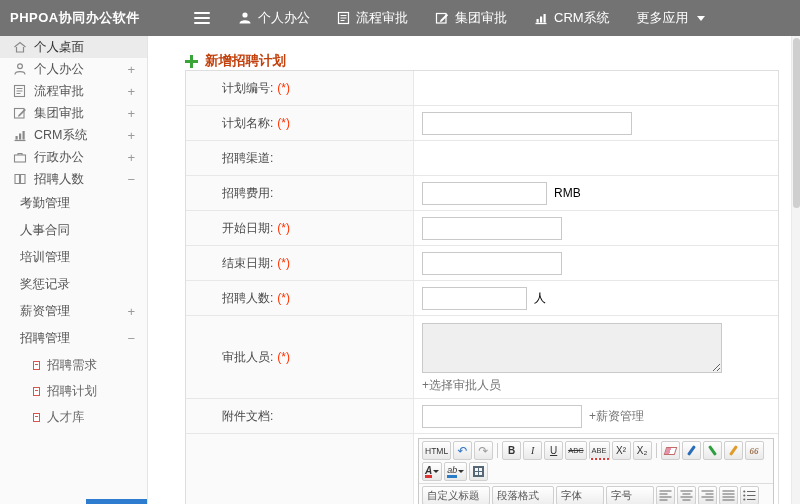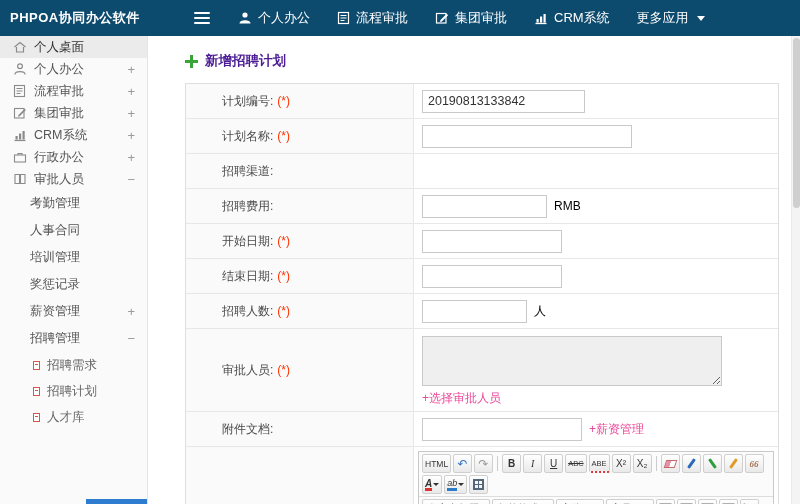--- a/index.html
+++ b/index.html
@@ -1,71 +1,71 @@
 <!DOCTYPE html>
 <html><head>
 <meta charset="utf-8">
 <style>
   *{margin:0;padding:0;box-sizing:border-box}
   html,body{width:800px;height:504px;overflow:hidden;background:#fff;
     font-family:"Liberation Sans","DejaVu Sans",sans-serif;font-size:12px;color:#333}
   .app{position:relative;width:800px;height:504px;overflow:hidden}
 
   
-  .header{position:absolute;top:0;left:0;right:0;height:36px;background:#0c4a6e;
+  .header{position:absolute;top:0;left:0;right:0;height:36px;background:#737373;
     display:flex;align-items:center;color:#fff;z-index:5}
   .logo{width:148px;padding-left:10px;font-size:13px;font-weight:bold;letter-spacing:.5px;cursor:pointer}
   .hamburger{margin:0 28px 0 46px;width:16px;cursor:pointer}
   .hamburger i{display:block;height:2px;background:#fff;margin:3px 0;border-radius:1px}
   .nav{display:flex;align-items:center;gap:27px}
   .nav-item{display:flex;align-items:center;gap:6px;font-size:13px;cursor:pointer;white-space:nowrap}
   .nav-item svg{display:block}
   .tri-down{width:0;height:0;border-left:4px solid transparent;border-right:4px solid transparent;border-top:5px solid #fff;margin-left:2px}
 
   
   .sidebar{position:absolute;top:36px;left:0;width:148px;bottom:0;background:#fafafa;
     border-right:1px solid #e4e4e4;overflow:hidden}
   .side-item{display:flex;align-items:center;padding:0 12px;color:#555;cursor:pointer;font-size:12.5px}
   .side-item.top{height:22px}
-  .side-item.sub{height:27px;padding-left:30px}
+  .side-item.sub{height:27px;padding-left:20px}
   .side-item.leaf{height:26px;padding-left:33px;color:#666}
   .side-item.active{background:#ebebeb;color:#333}
   .sicon{width:15px;height:15px;margin-right:7px;display:flex;align-items:center;justify-content:center}
   .slabel{flex:0 1 auto;overflow:hidden;white-space:nowrap}
   .toggle{margin-left:auto;color:#9a9a9a;font-size:13px;line-height:1}
   .leafmark{width:7px;height:9px;border:1px solid #d9534f;margin-right:7px;position:relative;background:#fff}
   .leafmark::after{content:"";position:absolute;left:1px;right:1px;top:2px;border-top:1px solid #d9534f}
   .side-hthumb{position:absolute;bottom:0;left:86px;width:61px;height:5px;background:#2e7cd0;cursor:pointer}
 
   
   .vscroll{position:absolute;top:36px;right:0;width:9px;bottom:0;background:#f4f4f4;border-left:1px solid #eaeaea}
   .vthumb{position:absolute;top:2px;left:1px;width:7px;height:170px;background:#cfcfcf;border-radius:4px;cursor:pointer}
 
   
   .main{position:absolute;top:36px;left:148px;right:9px;bottom:0;background:#fff;
     padding:16px 12px 0 37px;overflow:hidden}
-  .page-title{display:flex;align-items:center;gap:7px;color:#4c1d95;font-weight:bold;
-    font-size:13.5px;margin-bottom:13px}
+  .page-title{display:flex;align-items:center;gap:7px;color:#c2410c;font-weight:bold;
+    font-size:13.5px;}
   .plus-ic{position:relative;width:13px;height:13px}
   .plus-ic::before{content:"";position:absolute;left:0;top:5px;width:13px;height:3px;background:#3aa537}
   .plus-ic::after{content:"";position:absolute;left:5px;top:0;width:3px;height:13px;background:#3aa537}
 
   
   .form{border:1px solid #dedede;border-bottom:0;width:100%}
   .frow{display:grid;grid-template-columns:228px 1fr;border-bottom:1px solid #e7e7e7}
   .fl{background:#fafafa;border-right:1px solid #e7e7e7;padding:0 8px 0 36px;
     display:flex;align-items:center;color:#4a4a4a;min-height:34px}
   .req{color:#f30;margin-left:4px}
   .fv{padding:4px 8px;display:flex;align-items:center;gap:7px;min-height:34px}
   .fv.col{flex-direction:column;align-items:flex-start;justify-content:flex-start;gap:4px;padding-top:7px}
   input.txt{height:23px;border:1px solid #c9c9c9;padding:0 5px;font-size:12.5px;color:#333;
     font-family:"Liberation Sans","DejaVu Sans",sans-serif;background:#fff}
   .w163{width:163px}.w210{width:210px}.w125{width:125px}.w140{width:140px}.w105{width:105px}.w160{width:160px}
   .suffix{color:#000000}
-  .link{color:#ec4899;text-decoration:none;cursor:pointer;font-size:12px}
+  .link{color:#737373;text-decoration:none;cursor:pointer;font-size:12px}
   .fselect{display:inline-flex;align-items:stretch;height:21px;border:1px solid #8f8f8f;background:#fff;cursor:pointer}
   .fsel-text{display:flex;align-items:center;padding:0 5px;color:#0a66c2;font-size:12px}
   .fsel-arrow{width:15px;display:flex;align-items:center;justify-content:center;
     background:linear-gradient(#f5f5f5,#dcdcdc);border-left:1px solid #aaa}
   .fsel-arrow span{width:0;height:0;border-left:3.5px solid transparent;border-right:3.5px solid transparent;border-top:4.5px solid #333}
   textarea.appr{width:300px;height:50px;background:#efefef;border:1px solid #c9c9c9;resize:both}
   .frow.approver .fv{min-height:72px}
 
   
   .frow.erow{border-bottom:0}
@@ -226,21 +226,21 @@
         </span>
       <span class="slabel">行政办公</span>
       <span class="toggle">+</span>
     </div>
     <div class="side-item top">
       <span class="sicon">
           <svg width="14" height="14" viewBox="0 0 14 14">
             <path d="M2 2.5h4.5v9H2zM7.5 2.5H12v9H7.5z" fill="none" stroke="#8a8a8a" stroke-width="1.1"></path>
           </svg>
         </span>
-      <span class="slabel">审批人员</span>
+      <span class="slabel">招聘人数</span>
       <span class="toggle">−</span>
     </div>
     <div class="side-item sub">
       <span class="slabel">考勤管理</span>
       <span class="toggle"></span>
     </div>
     <div class="side-item sub">
       <span class="slabel">人事合同</span>
       <span class="toggle"></span>
     </div>
@@ -280,23 +280,20 @@
       <span class="plus-ic"></span>
       <span>新增招聘计划</span>
     </div>
 
     <div class="form">
 
       <div class="frow">
         <div class="fl">
           <span>计划编号:</span>
           <span class="req">(*)</span>
-        </div>
-        <div class="fv">
-          <input class="txt w163" value="20190813133842" style="">
         </div>
       </div>
 
       <div class="frow">
         <div class="fl">
           <span>计划名称:</span>
           <span class="req">(*)</span>
         </div>
         <div class="fv">
           <input class="txt w210" value="" style="">

